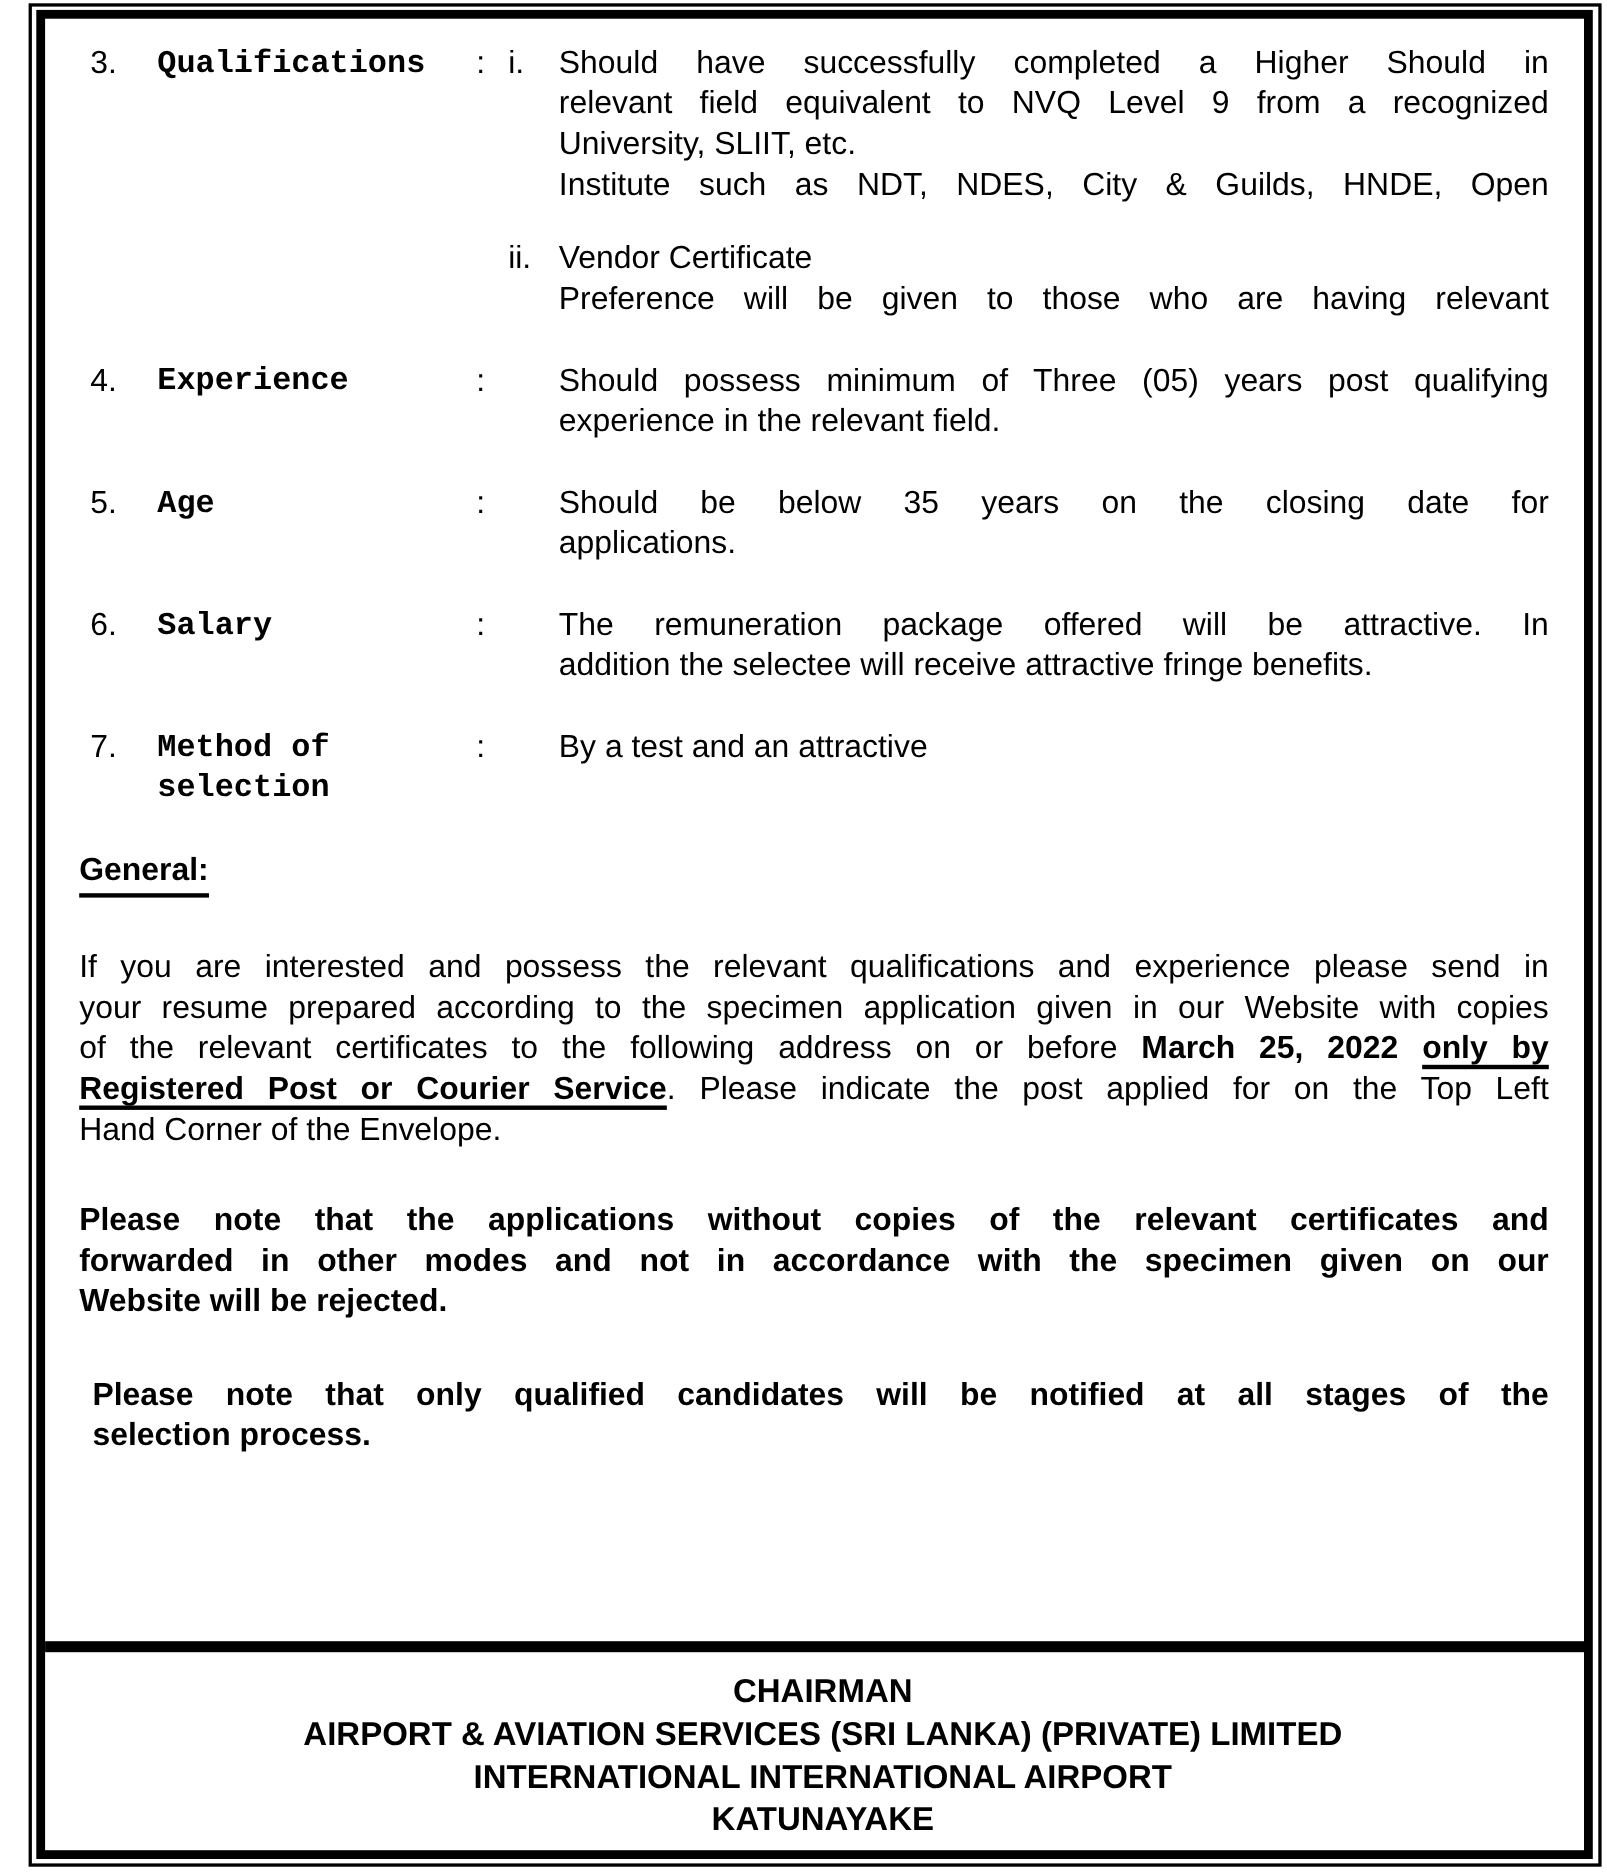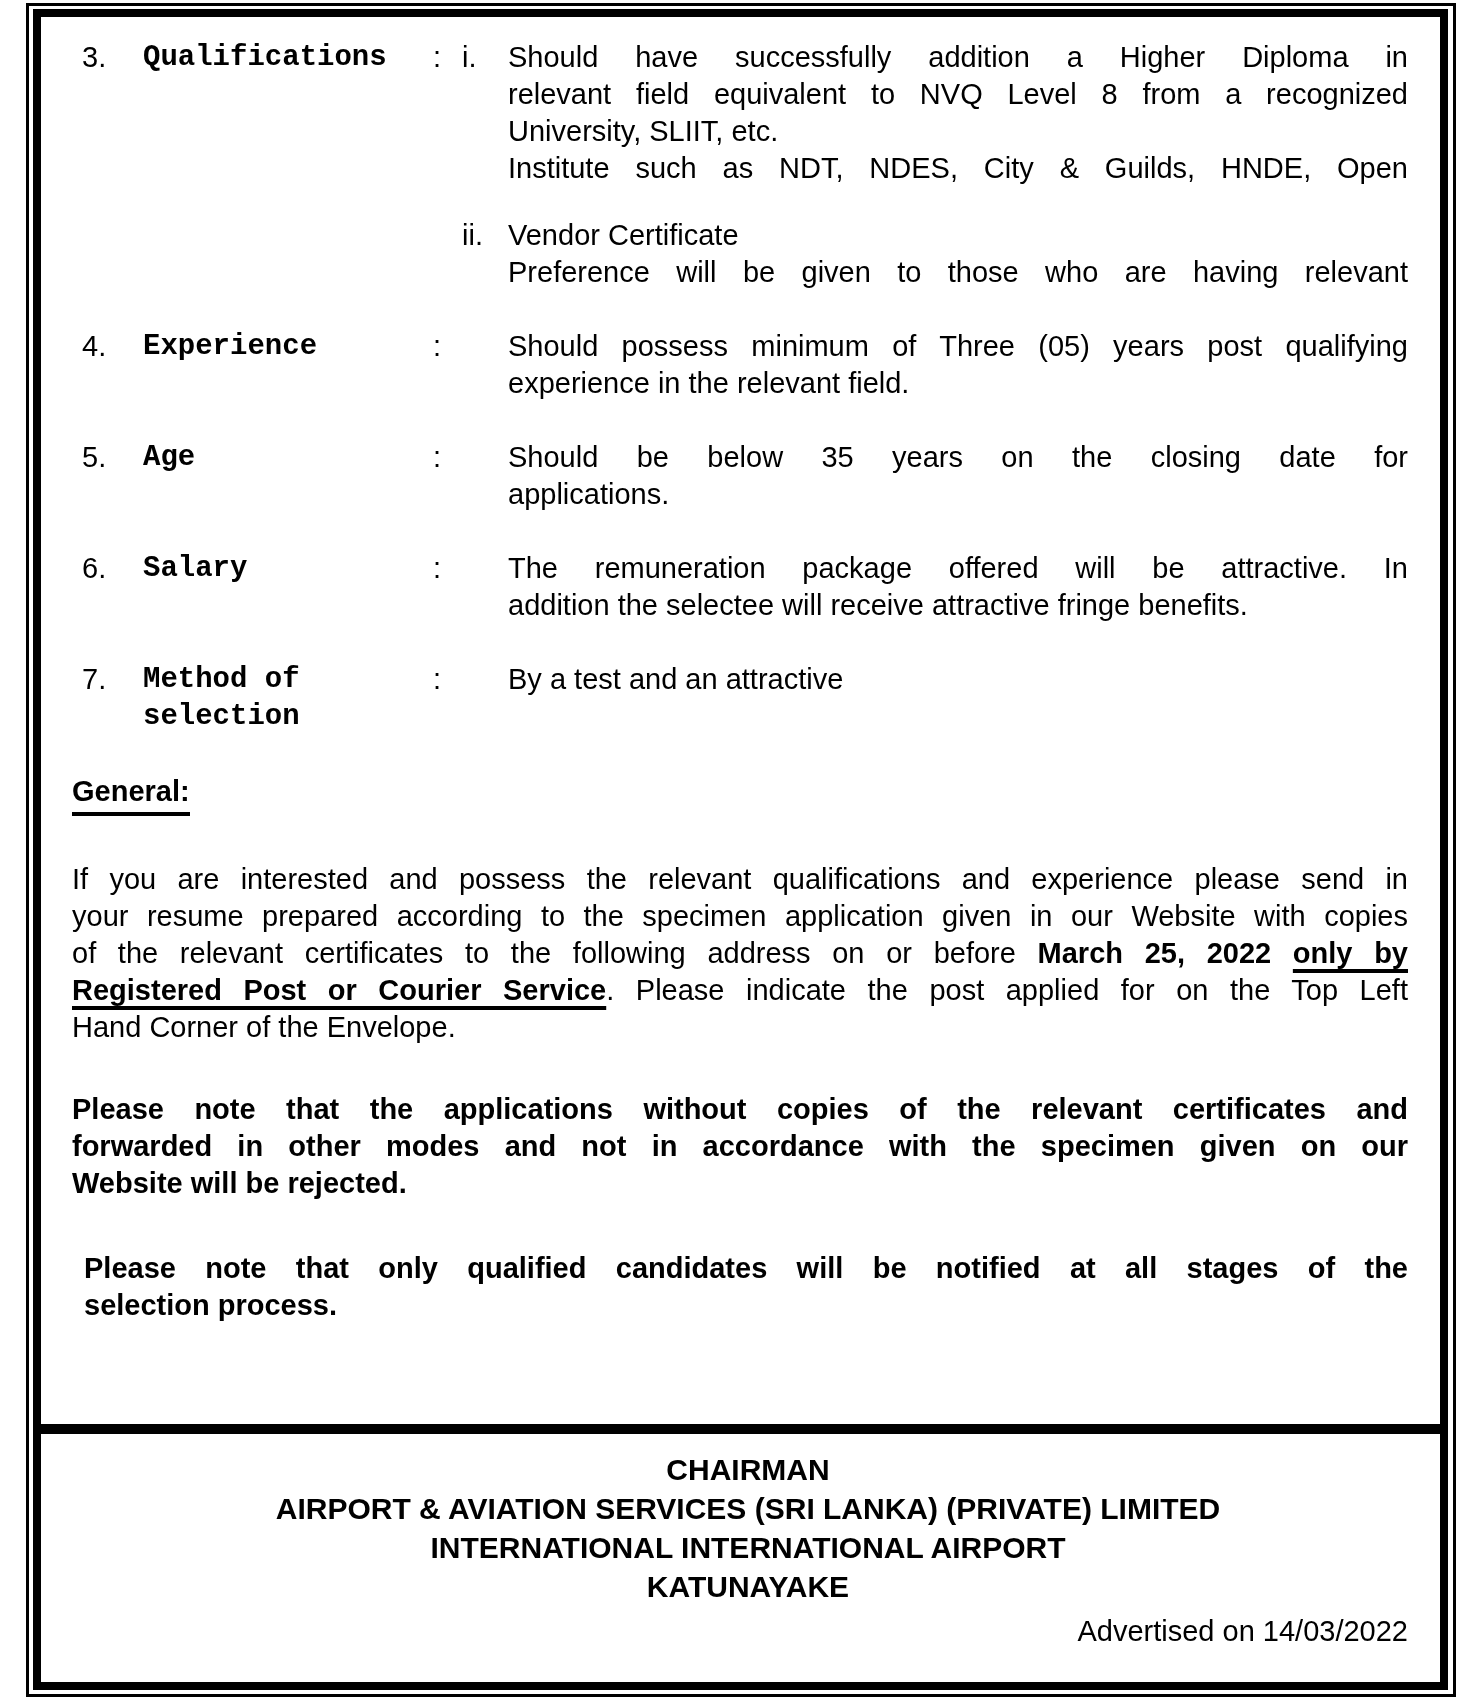--- a/index.html
+++ b/index.html
@@ -40,21 +40,21 @@
   }
 
   .section-divider {
     flex: none;
     height: 10px;
     background: #000;
   }
 
   .footer-section {
     flex: none;
-    height: 248px;
+    height: 180px;
     padding: 16px 32px 0 47px;
     overflow: hidden;
   }
 
   
   .qrow {
     display: grid;
     grid-template-columns: 61px 290px 29px 46px 1fr;
     padding-left: 10px;
   }
@@ -108,22 +108,22 @@
   <div class="inner-frame">
 
     <div class="main-section">
 
       <div class="qrow">
         <div>3.</div>
         <div class="cell-label">Qualifications</div>
         <div>:</div>
         <div>i.</div>
         <div>
-            <div class="tline">Should have successfully addition a Higher Diploma in</div>
-            <div class="tline">relevant field equivalent to NVQ Level 8 from a recognized</div>
+            <div class="tline">Should have successfully completed a Higher Should in</div>
+            <div class="tline">relevant field equivalent to NVQ Level 9 from a recognized</div>
             <div class="tline tlast">University, SLIIT, etc.</div>
             <div class="tline">Institute such as NDT, NDES, City &amp; Guilds, HNDE, Open</div>
           </div>
       </div>
 
       <div class="qrow subgap">
         <div></div>
         <div></div>
         <div></div>
         <div>ii.</div>

